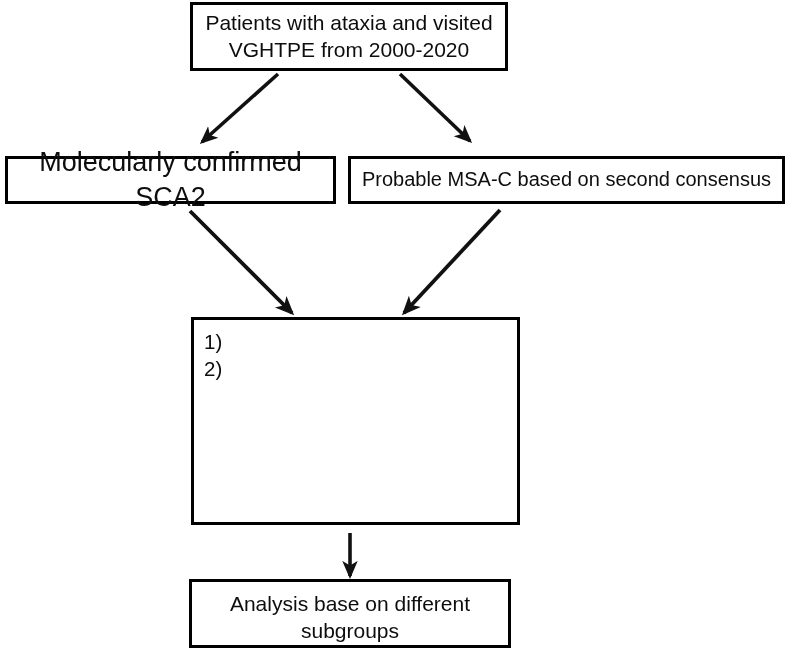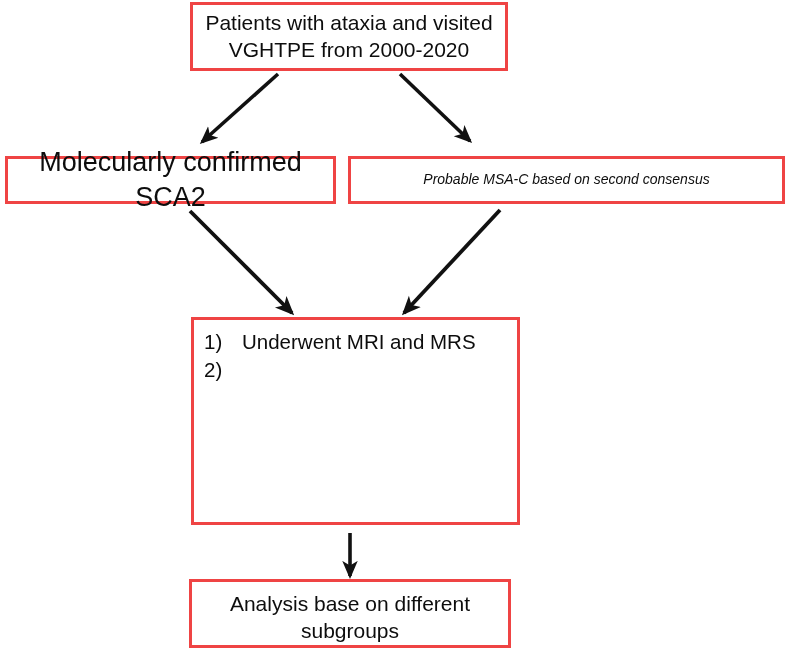--- a/index.html
+++ b/index.html
@@ -13,21 +13,21 @@
     width: 790px;
     height: 653px;
     background: #ffffff;
     font-family: "Liberation Sans", "DejaVu Sans", sans-serif;
     color: #000000;
     overflow: hidden;
   }
   .node {
     position: absolute;
     box-sizing: border-box;
-    border: 3px solid #ef4444;
+    border: 3px solid #000000;
     background: #ffffff;
     display: flex;
     align-items: center;
     justify-content: center;
     text-align: center;
     line-height: 1.28;
     color: #0d0d0d;
   }
   .node .txt {
     display: block;
@@ -42,22 +42,21 @@
     font-size: 21px;
   }
   #node-sca2 {
     left: 5px; top: 156px;
     width: 331px; height: 48px;
     font-size: 27px;
   }
   #node-msac {
     left: 348px; top: 156px;
     width: 437px; height: 48px;
-    font-size: 14px;
-    font-style: italic;
+    font-size: 20px;
   }
   #node-methods {
     left: 191px; top: 317px;
     width: 329px; height: 208px;
     font-size: 20.5px;
     align-items: flex-start;
     justify-content: flex-start;
     padding: 9px 6px 6px 10px;
   }
   #node-analysis {
@@ -132,21 +131,20 @@
   </div>
 
   <div class="node" id="node-msac">
     <span class="txt">Probable MSA-C based on second consensus</span>
   </div>
 
   <div class="node" id="node-methods">
     <ol class="olist">
       <li>
         <span class="marker">1)</span>
-        <span class="body">Underwent MRI and MRS</span>
       </li>
       <li>
         <span class="marker">2)</span>
       </li>
     </ol>
   </div>
 
   <div class="node" id="node-analysis">
     <span class="txt">Analysis base on different
 subgroups</span>

